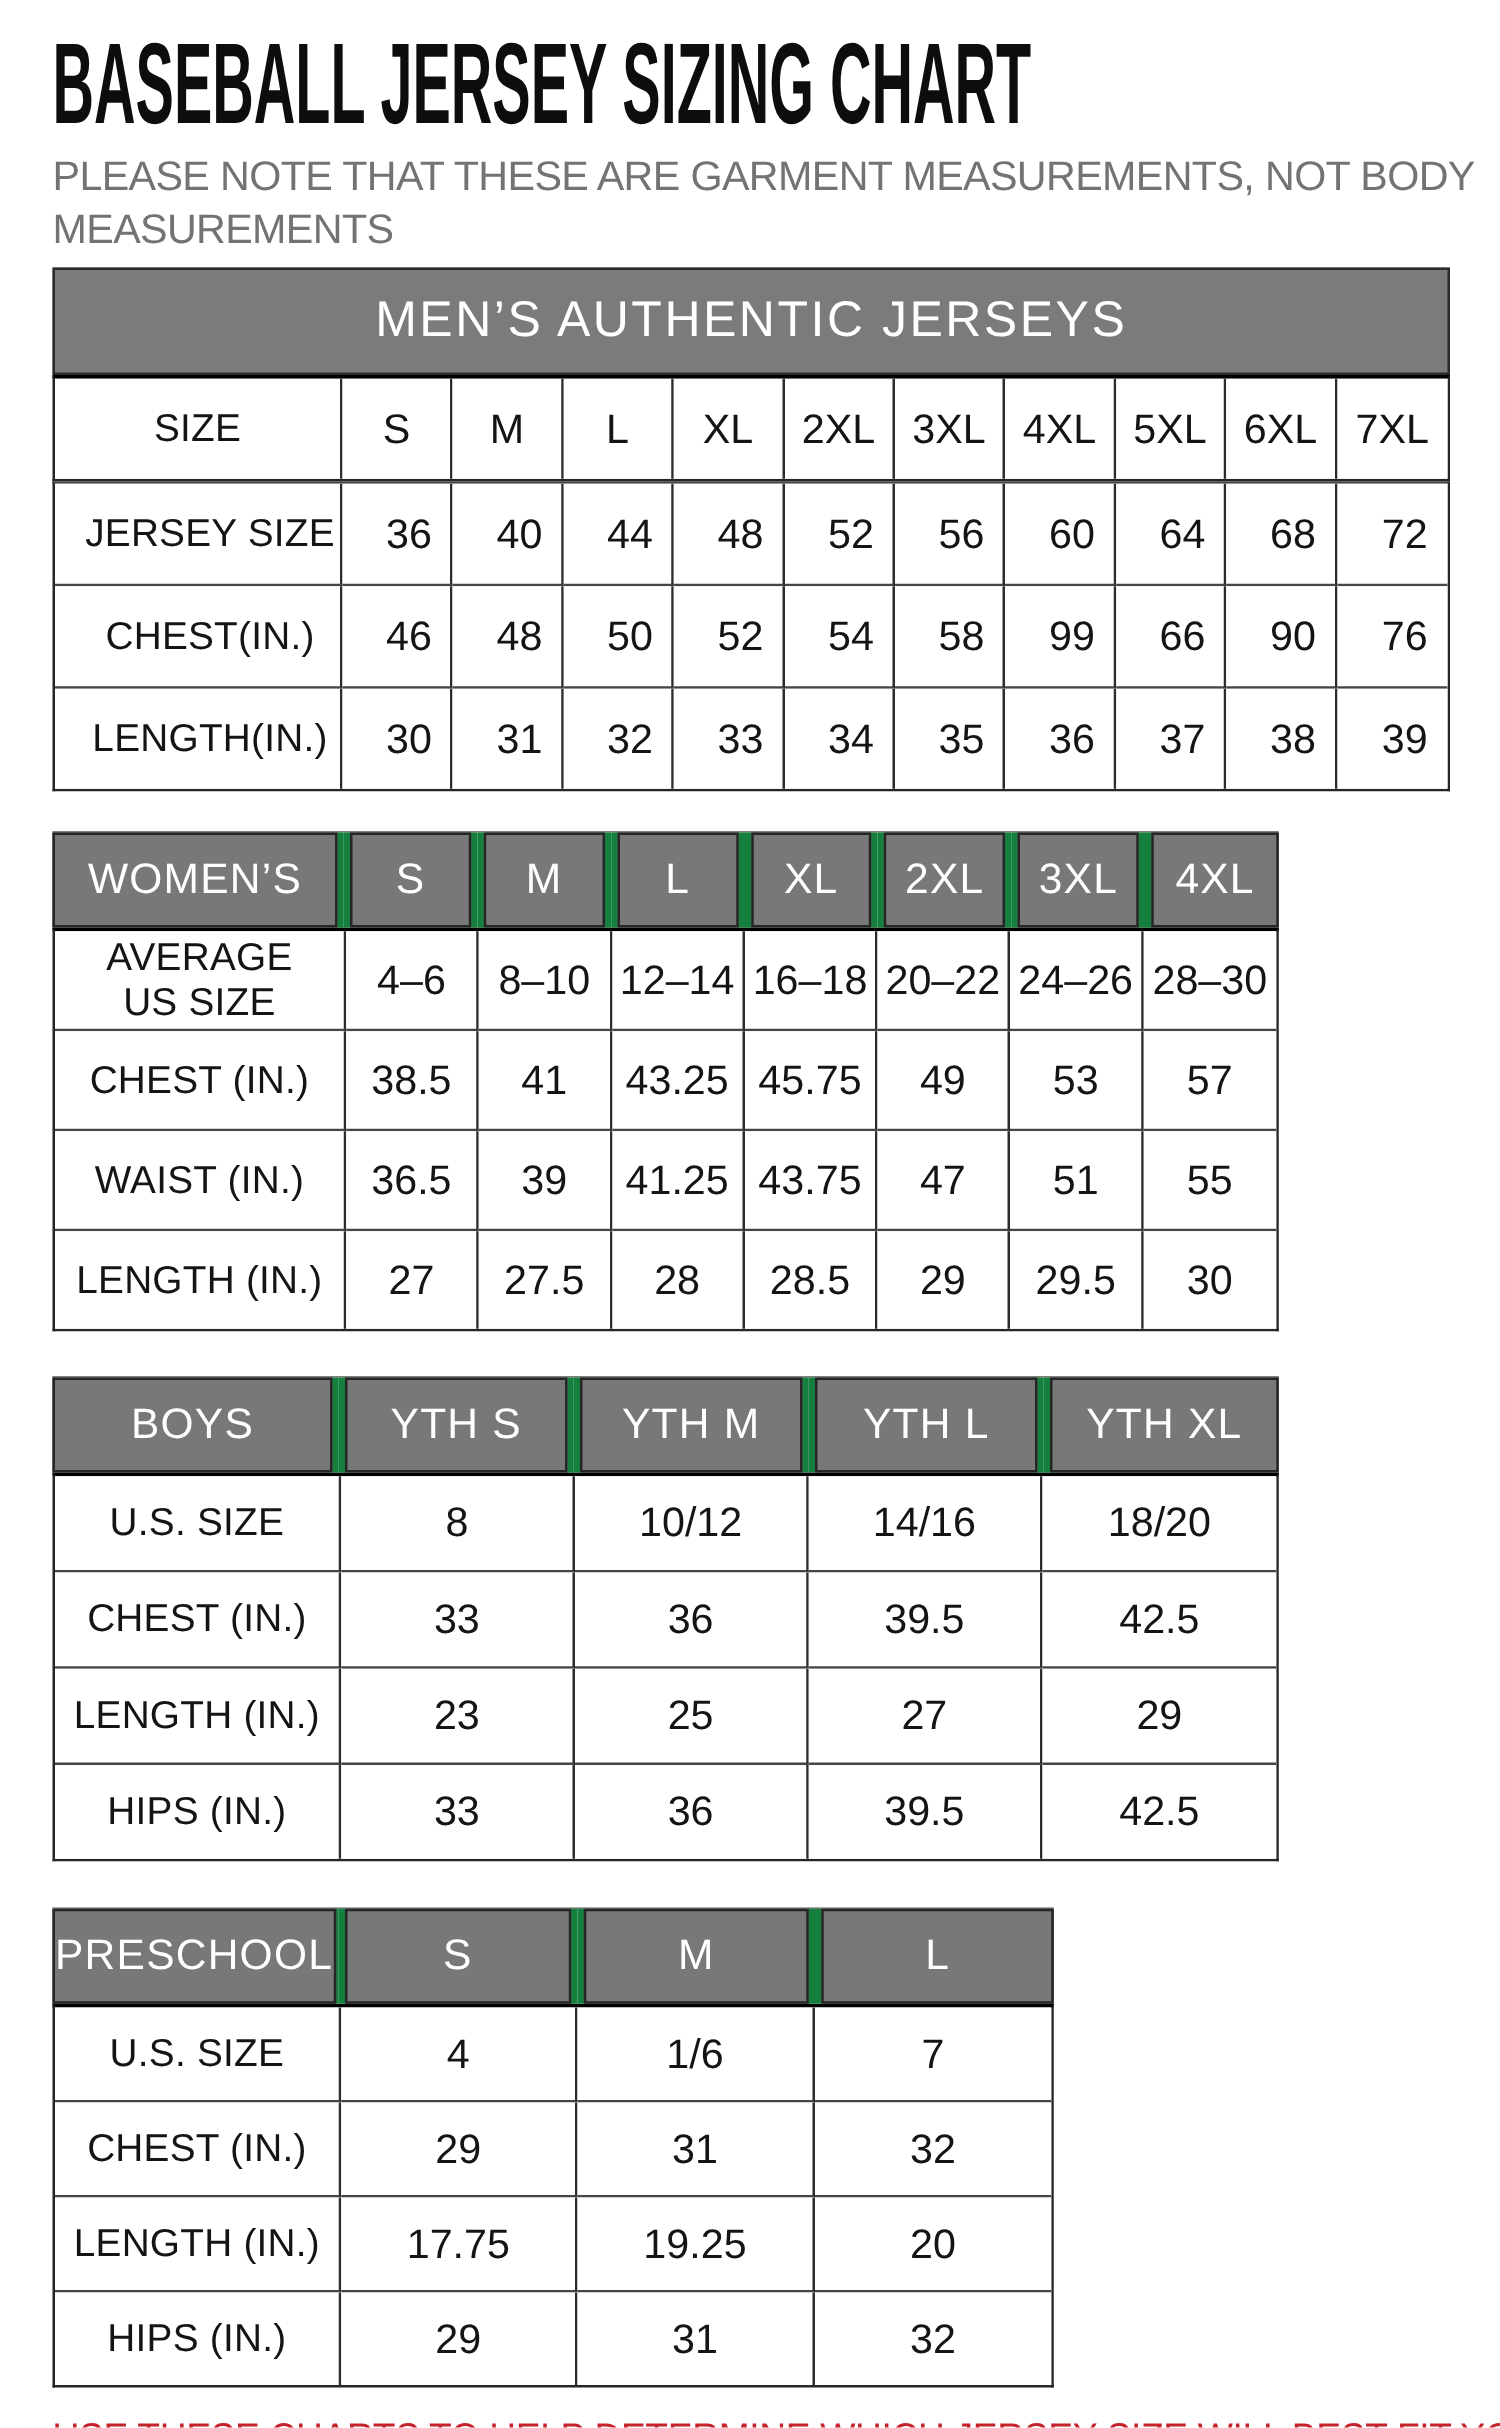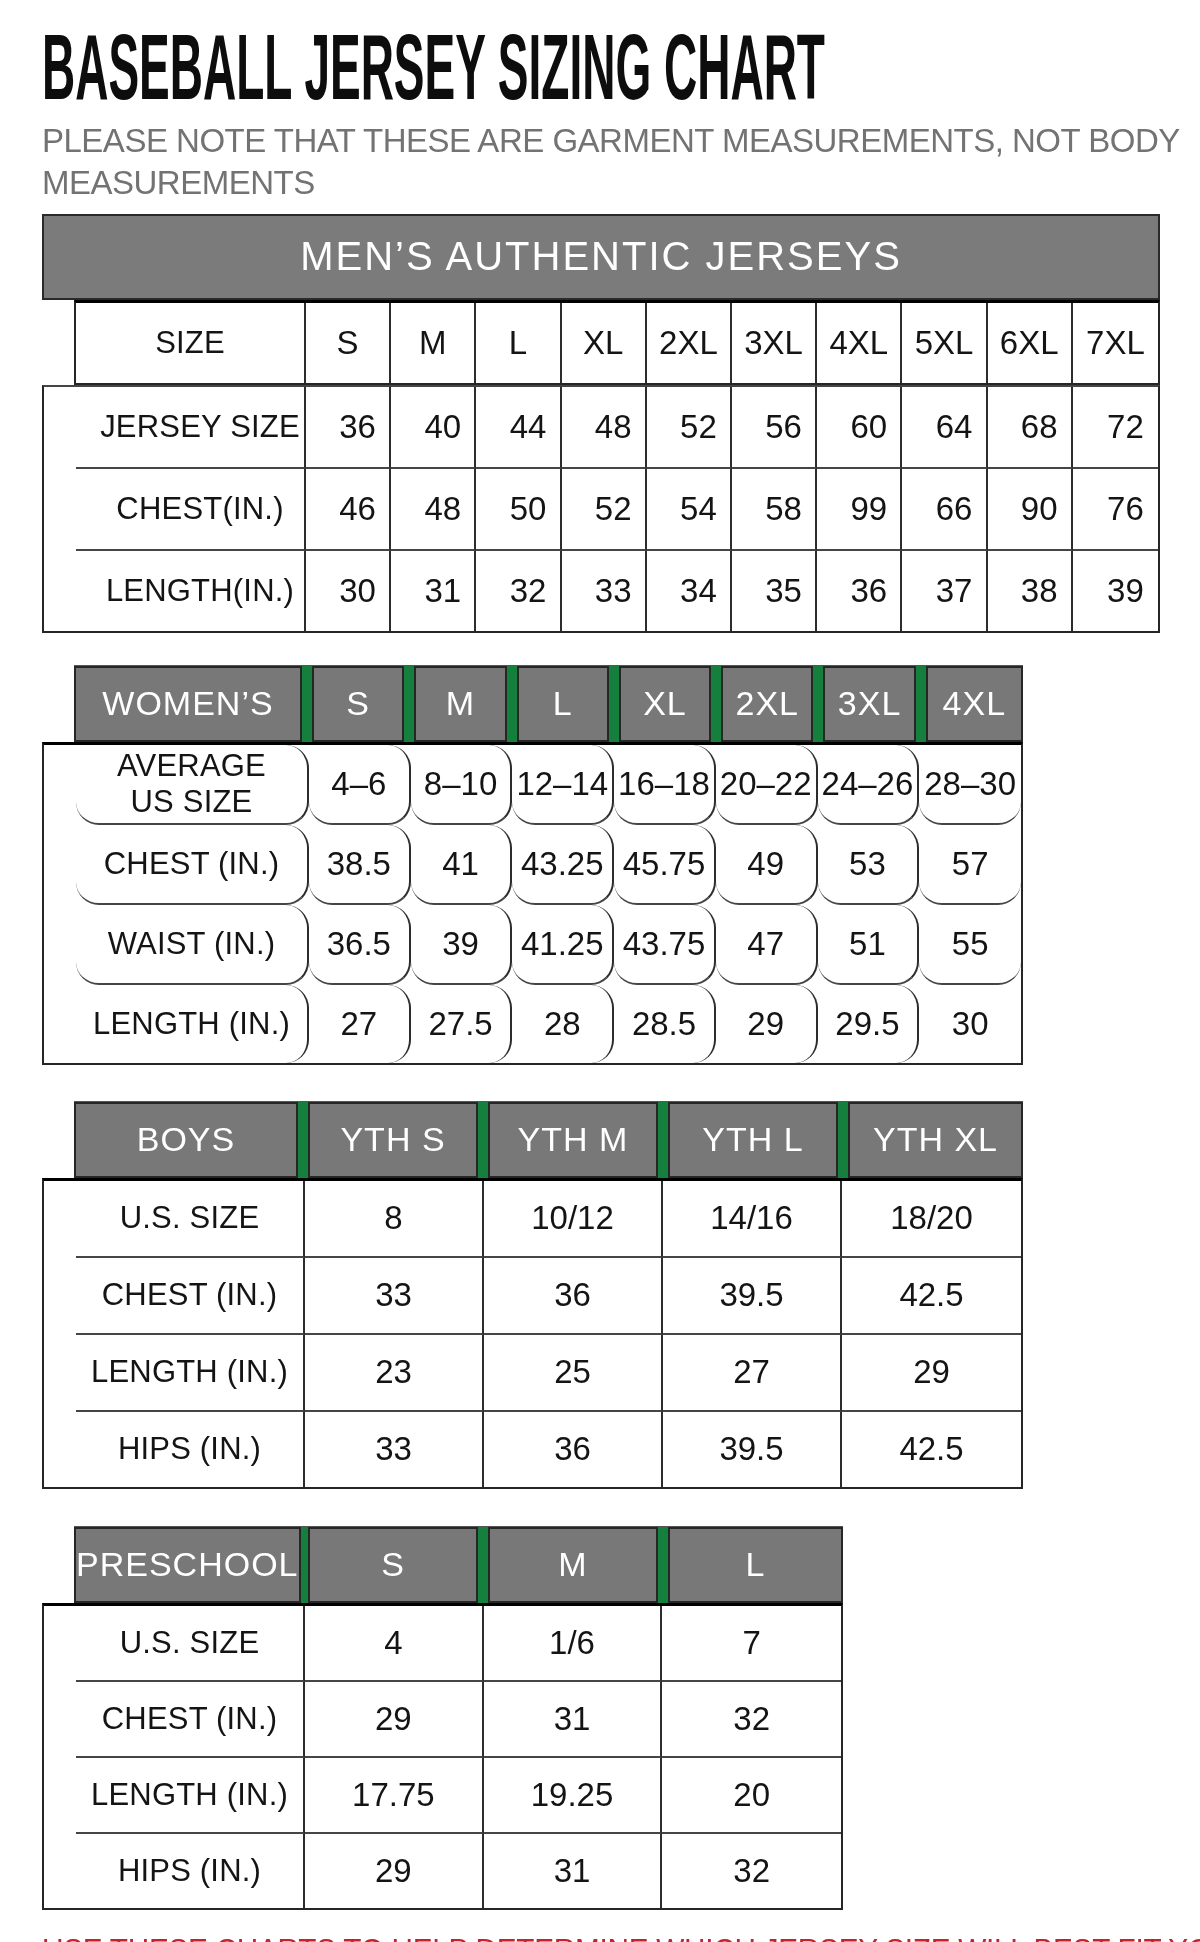--- a/index.html
+++ b/index.html
@@ -31,21 +31,21 @@
   .t-womens{margin-top:32px;width:981px;}
   .t-boys{margin-top:36px;width:981px;}
   .t-preschool{margin-top:37px;width:801px;}
 
   .banner{
     height:82px;background:#7b7b7b;border:2px solid #2a2a2a;
     display:flex;align-items:center;justify-content:center;
     color:#ffffff;font-size:40px;letter-spacing:2px;font-weight:400;
   }
 
-  .row{display:grid;margin-left:32px;}
+  .row{display:grid;}
 
   
   .hdr.gray{border-top:1px solid #555;}
   .hcellwrap{display:flex;height:76px;background:#15803d;}
   .hcellwrap:not(:first-child){padding-left:5px;}
   .hcellwrap:not(:last-child){padding-right:5px;}
   .hcell{
     flex:1;background:#787878;border:2px solid #262626;
     display:flex;align-items:center;justify-content:center;
     color:#fff;font-size:34px;letter-spacing:1px;
@@ -64,21 +64,21 @@
     display:flex;align-items:center;justify-content:center;
     background:#fff;color:#141414;font-size:33px;
     border-right:2px solid #2c2c2c;border-bottom:2px solid #454545;
     text-align:center;white-space:pre-line;line-height:1.15;
   }
   .row .cell:last-child{border-right:none;}
   .tbody .row:last-child .cell{border-bottom:none;}
   .hdr.plain .cell{border-bottom:none;}
   .labelcol{font-size:31px;letter-spacing:0.2px;}
   .t-mens .tbody .cell{height:80px;padding-left:20px;}
-  .t-womens .tbody .cell{height:78px;border-radius:23px;}
+  .t-womens .tbody .cell{height:78px;}
   .t-boys .tbody .cell{height:75px;}
   .t-preschool .tbody .cell{height:74px;}
 
   
   .footer{
     margin:22px 0 0 0;white-space:nowrap;
     color:#c4232b;font-size:32px;font-weight:400;letter-spacing:-0.3px;
     transform:scaleX(0.93);transform-origin:left center;
   }
 </style>

